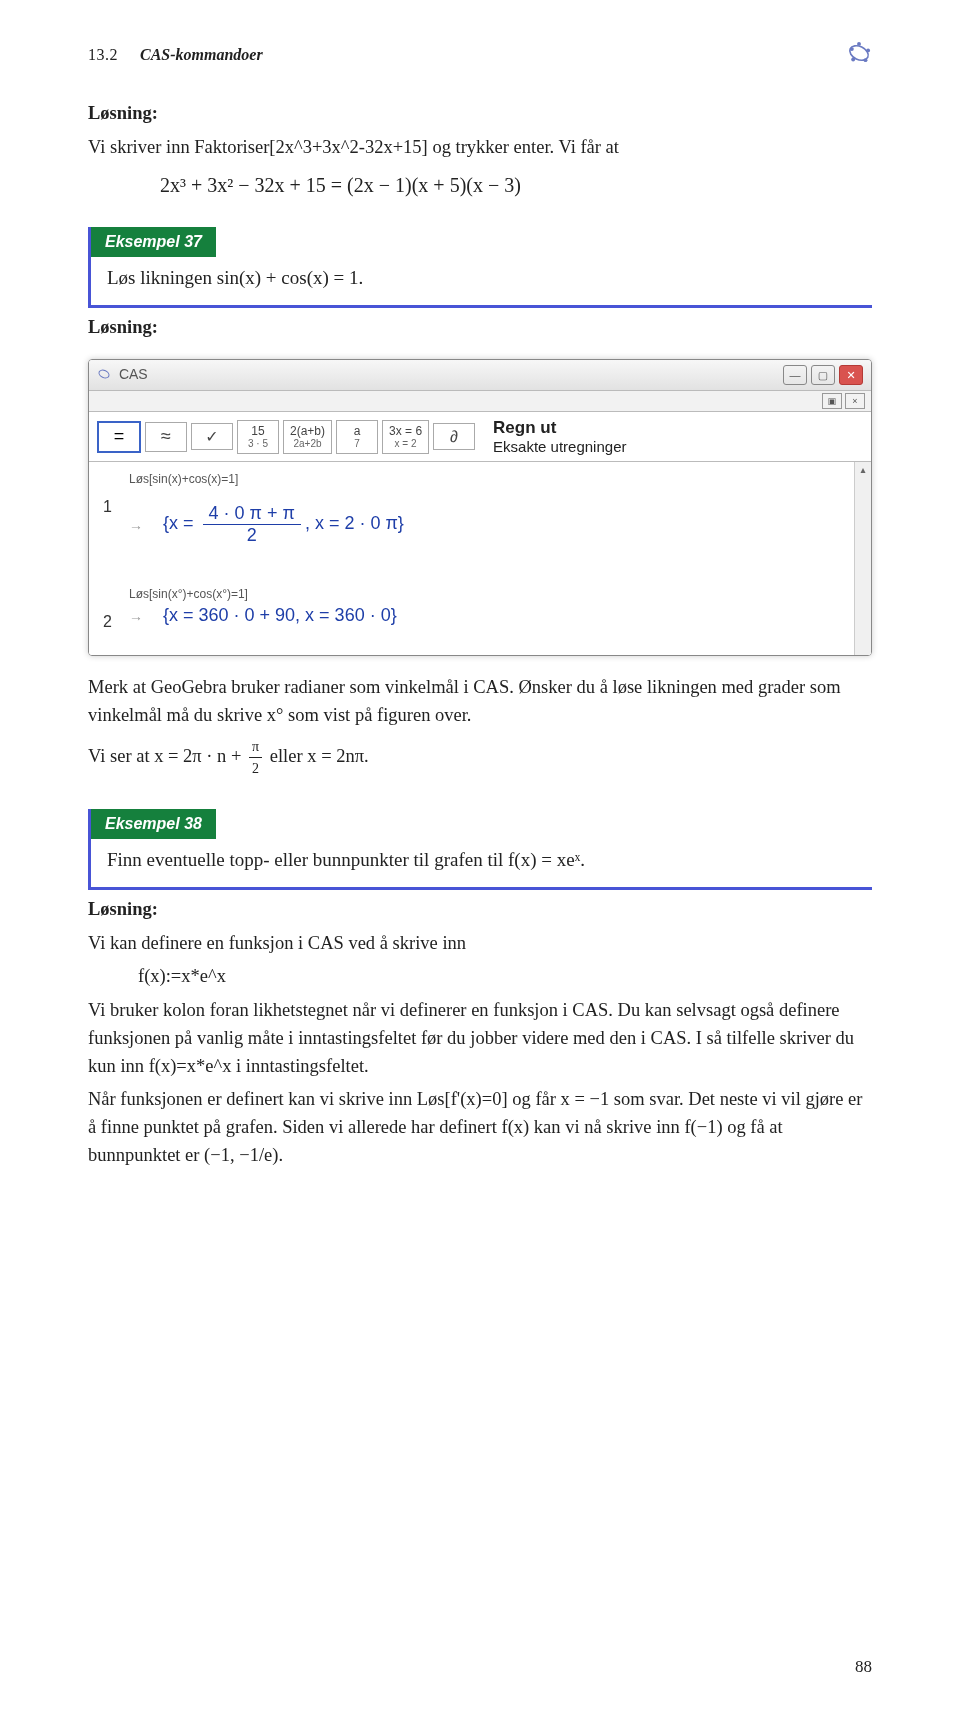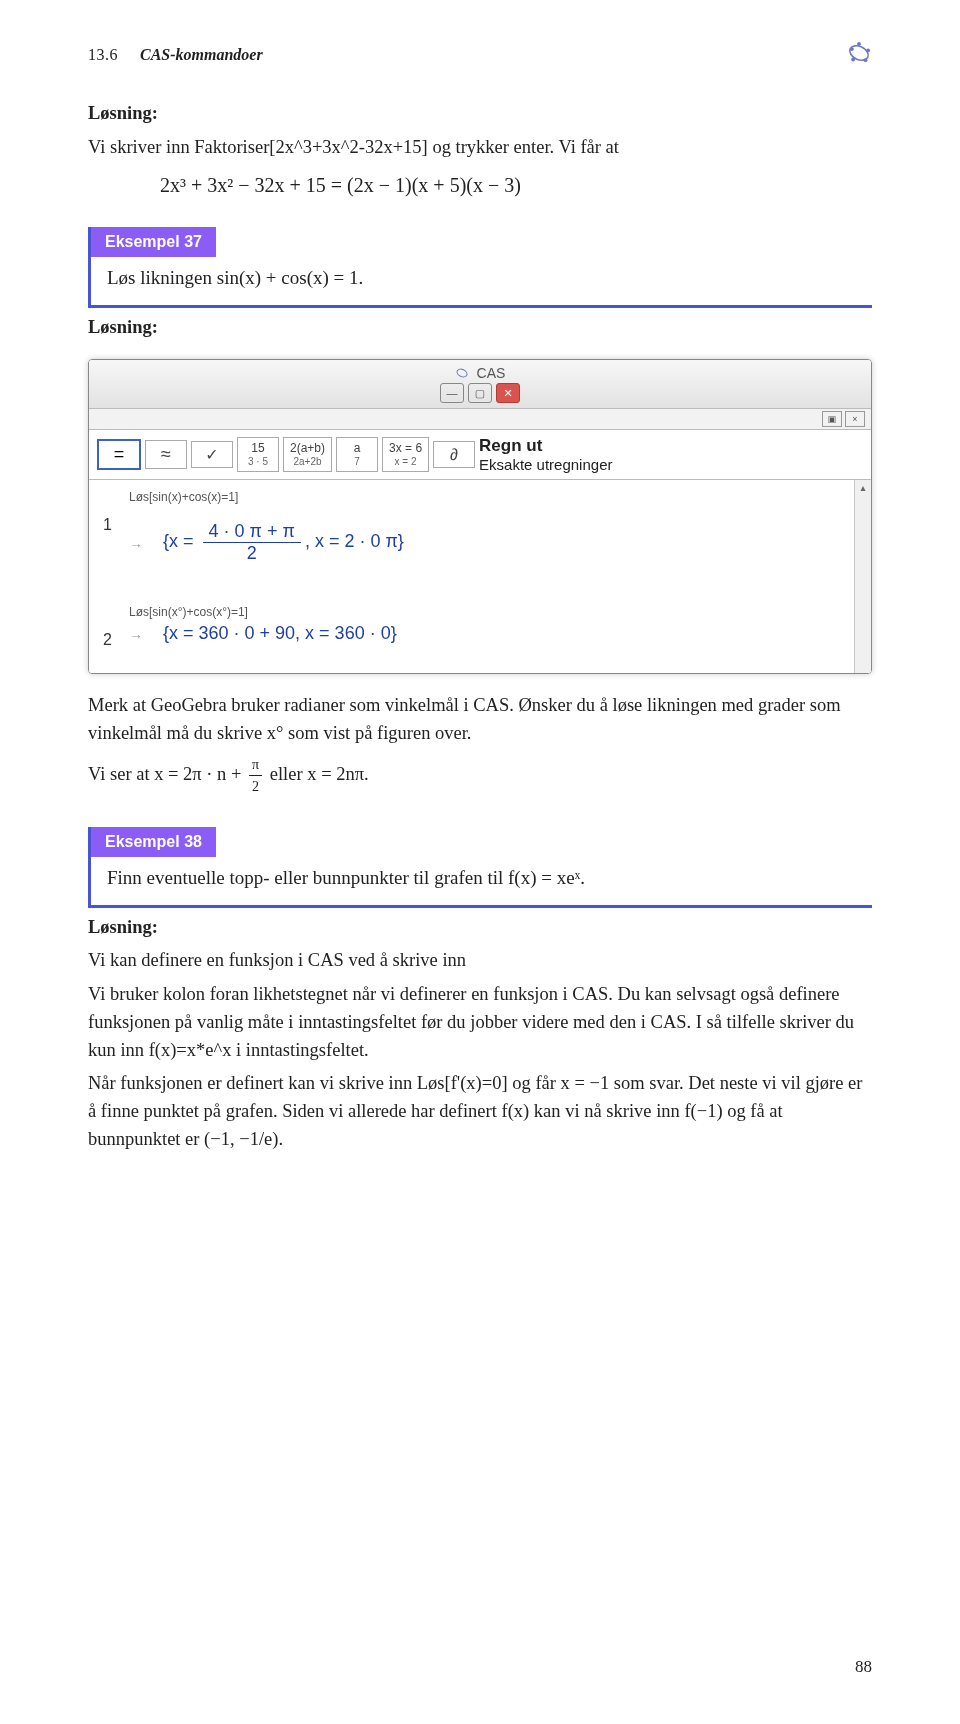--- a/index.html
+++ b/index.html
@@ -25,58 +25,58 @@
   .mono{font-family:Liberation Serif, serif;}
   .disp{margin:12px 0 12px 72px;font-size:20px;}
   .ex-box{
     border-left:3px solid #4854d6;
     border-bottom:3px solid #4854d6;
     margin-top:30px;
     padding:0 0 14px 0;
   }
   .ex-badge{
     display:inline-block;
-    background:#8b5cf6;
+    background:#15803d;
     color:#fff;
     font-family:Arial, sans-serif;
     font-weight:bold;
     font-size:16px;
     padding:6px 14px;
+    font-style:italic;
   }
   .ex-body{padding:10px 16px 2px 16px;font-size:19px;}
   
   .cas-window{
     margin:18px 0;
     border:1px solid #888;
     border-radius:4px;
     overflow:hidden;
     font-family:Arial, sans-serif;
     box-shadow:0 0 6px rgba(0,0,0,.2);
   }
   .cas-titlebar{
     background:linear-gradient(#f7f7f7,#e2e2e2);
     padding:5px 8px;
     display:flex;justify-content:space-between;align-items:center;
     font-size:14px;color:#555;
     border-bottom:1px solid #bbb;
-    flex-direction:column;
   }
   .win-btns{display:flex;gap:4px;}
   .wb{width:22px;height:18px;border:1px solid #888;border-radius:3px;font-size:11px;display:flex;align-items:center;justify-content:center;}
   .wb.close{background:#d9534f;color:#fff;border-color:#b43a36;}
   .cas-sub{background:#f2f2f2;border-bottom:1px solid #bbb;display:flex;justify-content:flex-end;gap:3px;padding:2px 6px;}
   .subbtn{width:18px;height:14px;border:1px solid #999;font-size:9px;display:flex;align-items:center;justify-content:center;color:#555;}
   .cas-toolbar{
     display:flex;align-items:center;gap:4px;
     padding:6px 8px;border-bottom:1px solid #bbb;
     background:#fff;
   }
   .tb-btn{border:1px solid #aaa;padding:3px 6px;font-size:12px;color:#444;min-width:28px;text-align:center;line-height:1.2;}
   .tb-btn small{display:block;font-size:10px;color:#666;}
-  .tb-label{font-size:15px;}
+  .tb-label{margin-left:14px;font-size:15px;}
   .tb-label b{font-size:17px;}
   .cas-body{background:#fff;min-height:160px;position:relative;padding:10px 14px 18px 14px;}
   .cas-row{display:flex;align-items:flex-start;margin-bottom:28px;}
   .cas-idx{width:26px;font-size:16px;color:#333;margin-top:26px;}
   .cas-content{flex:1;}
   .cas-small{font-size:12px;color:#555;font-family:Arial,sans-serif;margin-bottom:4px;}
   .cas-math{font-size:18px;color:#1e3ea8;display:flex;align-items:center;gap:16px;}
   .cas-math .arrow{color:#999;font-size:14px;margin-right:4px;}
   .frac{display:inline-block;text-align:center;vertical-align:middle;margin:13px 4px;}
   .frac .n{display:block;border-bottom:1.5px solid #1e3ea8;padding:0 6px;}
@@ -88,21 +88,21 @@
   .frac2 .n{display:block;border-bottom:1px solid #222;padding:0 3px;}
   .frac2 .d{display:block;padding:0 3px;}
 </style>
 </head>
 <body>
 
 <div class="page">
 
   <div class="header-row">
     <div>
-      <span class="sec-num">13.6</span>
+      <span class="sec-num">13.2</span>
       <span class="sec-title">CAS-kommandoer</span>
     </div>
     <span class="geo-icon">
       <svg viewBox="0 0 40 40">
           <g fill="none" stroke="#6a7ac2" stroke-width="2.5">
             <ellipse cx="20" cy="20" rx="15" ry="10" transform="rotate(25 20 20)"></ellipse>
           </g>
       <g fill="#6a7ac2">
             <circle cx="9" cy="14" r="3"></circle>
             <circle cx="20" cy="6" r="3"></circle>
@@ -202,20 +202,21 @@
     <span>  eller  x = 2nπ.</span>
   </p>
 
   <div class="ex-box">
     <div class="ex-badge">Eksempel 38</div>
     <div class="ex-body">Finn eventuelle topp- eller bunnpunkter til grafen til f(x) = xeˣ.</div>
   </div>
 
   <div class="solution-label body-p">Løsning:</div>
   <p class="body-p">Vi kan definere en funksjon i CAS ved å skrive inn</p>
+  <div class="body-p" style="margin-left:50px;"><span class="mono">f(x):=x*e^x</span></div>
   <p class="body-p">
     <span>Vi bruker kolon foran likhetstegnet når vi definerer en funksjon i CAS. Du kan selvsagt også definere funksjonen på vanlig måte i inntastingsfeltet før du jobber videre med den i CAS. I så tilfelle skriver du kun inn </span>
     <span class="mono">f(x)=x*e^x</span>
     <span> i inntastingsfeltet.</span>
   </p>
   <p class="body-p">
     <span>Når funksjonen er definert kan vi skrive inn </span>
     <span class="mono">Løs[f'(x)=0]</span>
     <span> og får x = −1 som svar. Det neste vi vil gjøre er å finne punktet på grafen. Siden vi allerede har definert f(x) kan vi nå skrive inn f(−1) og få at bunnpunktet er (−1, −1/e).</span>
   </p>

